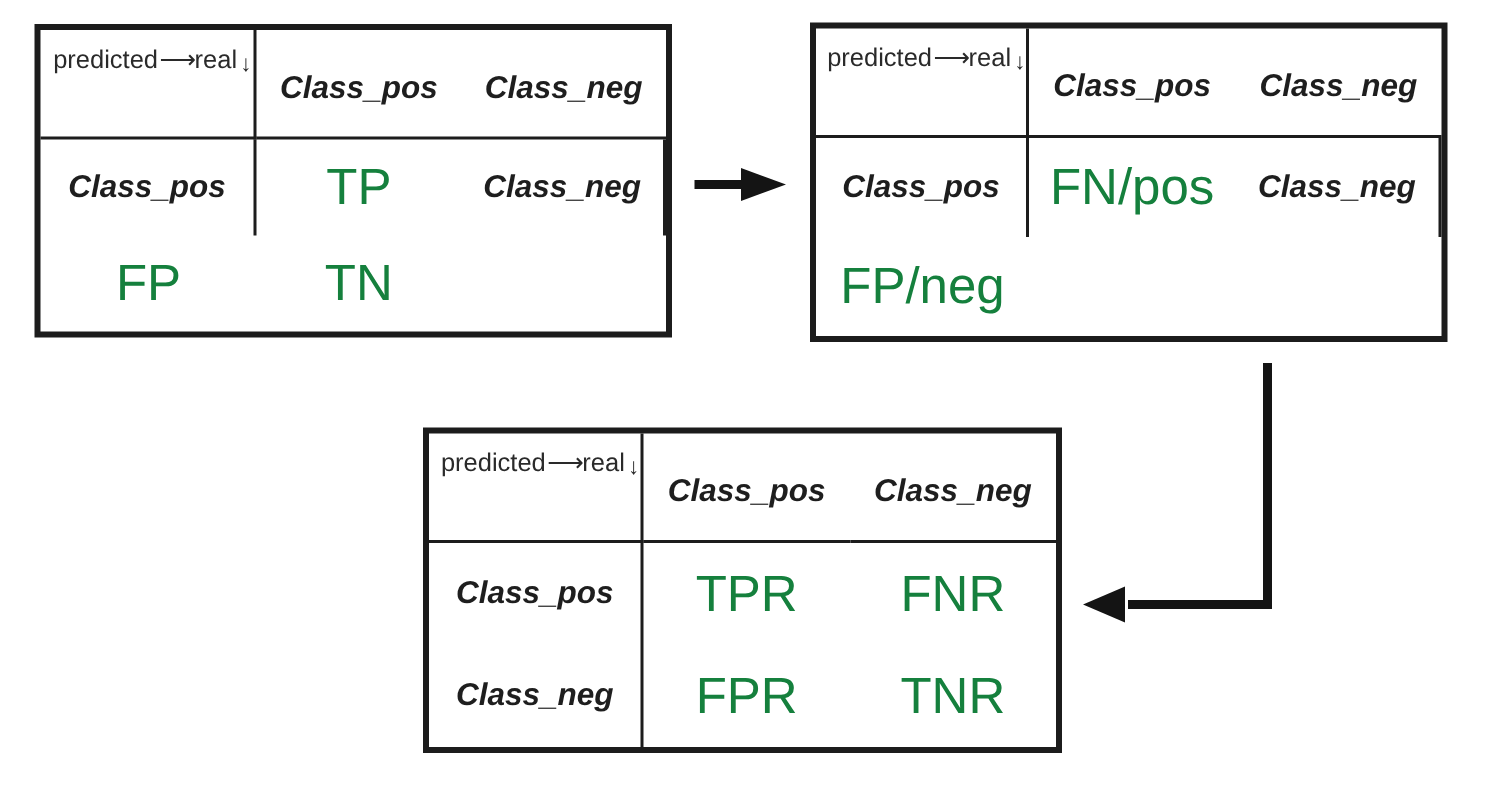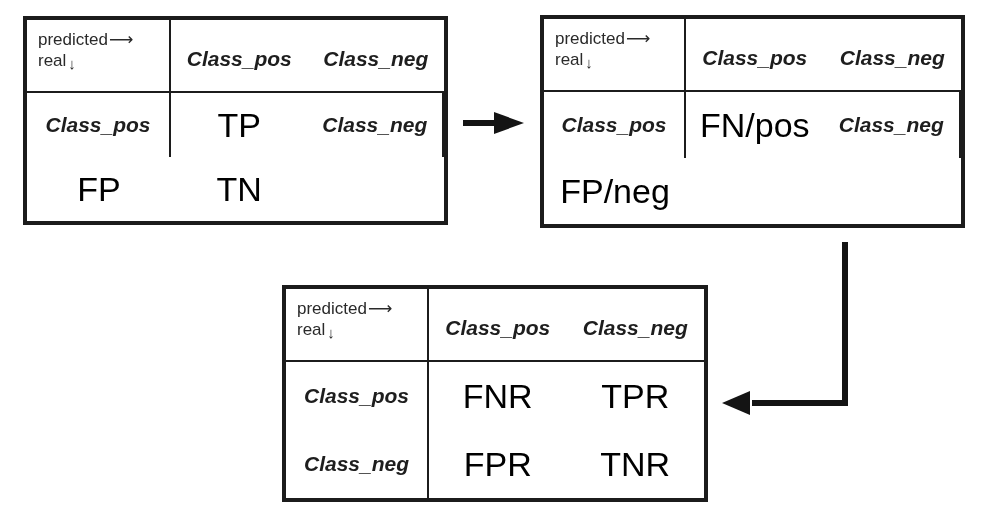--- a/index.html
+++ b/index.html
@@ -6,36 +6,36 @@
   #stage{
     position:relative;width:992px;height:526px;background:#ffffff;
     font-family:"Liberation Sans",sans-serif;color:#1e1e1e;overflow:hidden;
   }
   .tbl{
     position:absolute;display:grid;background:#ffffff;
     border:4px solid #1c1c1c;box-sizing:border-box;
   }
   .cell{display:flex;align-items:center;justify-content:center;box-sizing:border-box;}
   .corner{
-    flex-direction:column;align-items:flex-start;justify-content:flex-start;
+    flex-direction:row;align-items:flex-start;justify-content:center;
     padding:9px 4px 0 11px;font-size:17px;line-height:21px;color:#2a2a2a;
     border-right:2px solid #1c1c1c;border-bottom:2px solid #1c1c1c;
   }
   .corner-line{white-space:nowrap;display:flex;align-items:center;}
   .arr-right{font-size:17px;margin-left:1px;letter-spacing:-1px;}
   .arr-down{font-size:15px;font-weight:bold;margin-left:2px;position:relative;top:3px;}
   .head{
     font-weight:700;font-style:italic;font-size:21px;
     border-bottom:2px solid #1c1c1c;padding-top:6px;
   }
   .rowlab{
     font-weight:700;font-style:italic;font-size:21px;
     border-right:2px solid #1c1c1c;
   }
-  .val{font-size:34px;color:#000000;}
+  .val{font-size:34px;color:#15803d;}
   .connector{position:absolute;}
 </style>
 </head>
 <body>
 
 <div id="stage">
 
   <div class="tbl" style="left:23px;top:16px;width:425px;height:209px;grid-template-columns:144px 1fr 1fr;grid-template-rows:73px 1fr 1fr;">
     <div class="cell corner">
       <div class="corner-line">
@@ -92,20 +92,20 @@
           <span class="arr-right">⟶</span>
       </div>
       <div class="corner-line">
         <span>real</span>
           <span class="arr-down">↓</span>
       </div>
     </div>
     <div class="cell head">Class_pos</div>
     <div class="cell head">Class_neg</div>
     <div class="cell rowlab">Class_pos</div>
+    <div class="cell val">TPR</div>
     <div class="cell val">FNR</div>
-    <div class="cell val">TPR</div>
     <div class="cell rowlab">Class_neg</div>
     <div class="cell val">FPR</div>
     <div class="cell val">TNR</div>
   </div>
 
 </div>
 
 </body></html>

